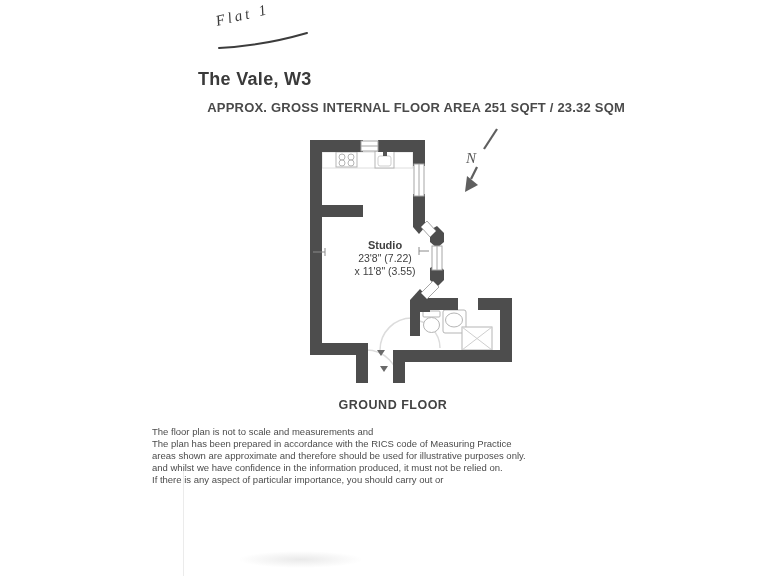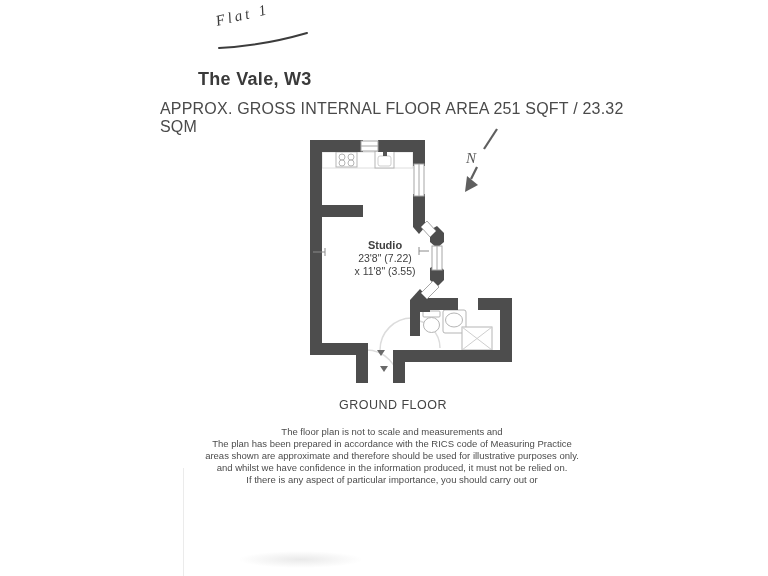--- a/index.html
+++ b/index.html
@@ -17,32 +17,32 @@
   }
   .hw-underline { position:absolute; left:210px; top:26px; }
 
   .title {
     position:absolute; left:198px; top:69px; width:400px; margin:0;
     text-align:left; font-size:18px; font-weight:bold; color:#3a3a3a;
     letter-spacing:0.3px;
   }
   .subtitle {
     position:absolute; left:160px; top:100px; width:465px;
-    text-align:left; font-size:16px; font-weight:normal; color:#4a4a4a;
+    text-align:right; font-size:13px; font-weight:bold; color:#4a4a4a;
     letter-spacing:0.2px;
   }
   .plan-svg { position:absolute; left:295px; top:125px; }
   .floor-label {
     position:absolute; left:293px; top:398px; width:200px;
-    text-align:center; font-size:12.5px; font-weight:normal; color:#434343;
+    text-align:center; font-size:12.5px; font-weight:bold; color:#434343;
     letter-spacing:0.5px;
   }
   .disclaimer {
     position:absolute; left:152px; top:426px; width:480px;
-    text-align:center; font-size:9.5px; line-height:12px; color:#4c4c4c;
+    text-align:left; font-size:9.5px; line-height:12px; color:#4c4c4c;
   }
   .scan-line {
     position:absolute; left:183px; top:468px; width:1px; height:108px;
     background:rgba(60,60,60,0.10);
   }
   .scan-smudge {
     position:absolute; left:238px; top:551px; width:125px; height:17px;
     background:radial-gradient(ellipse at center, rgba(80,80,80,0.12), rgba(80,80,80,0) 70%);
   }
 </style>

